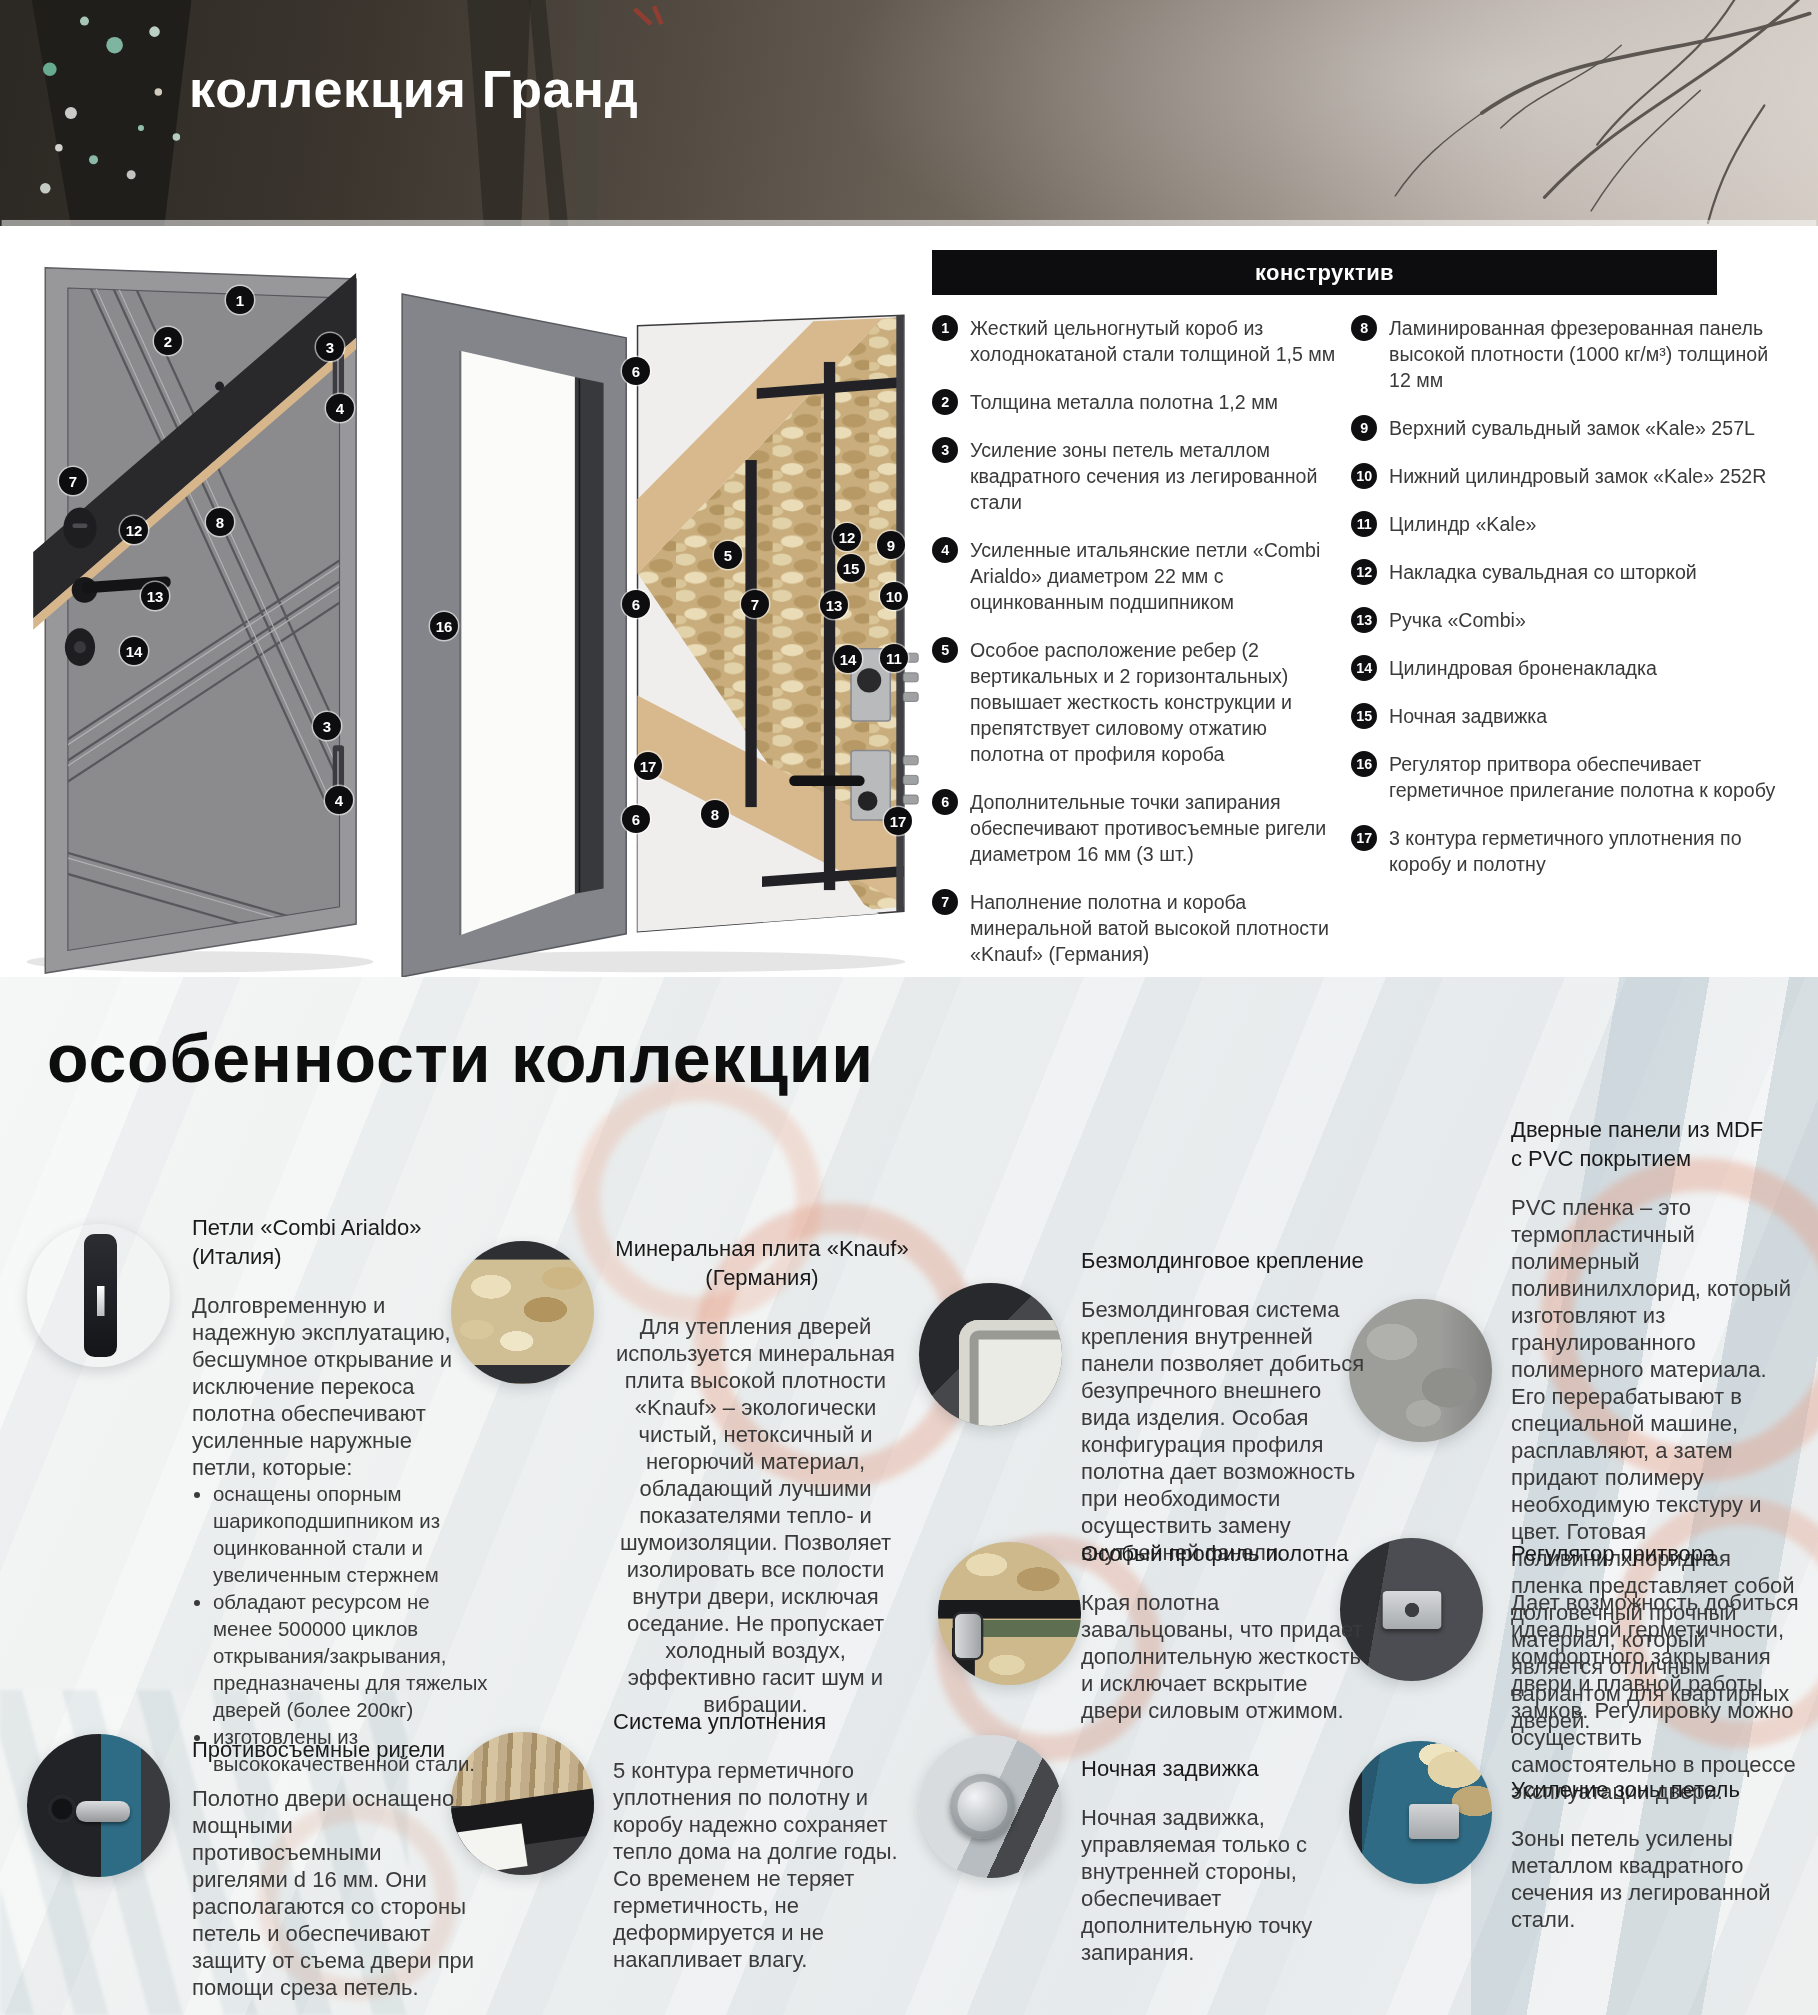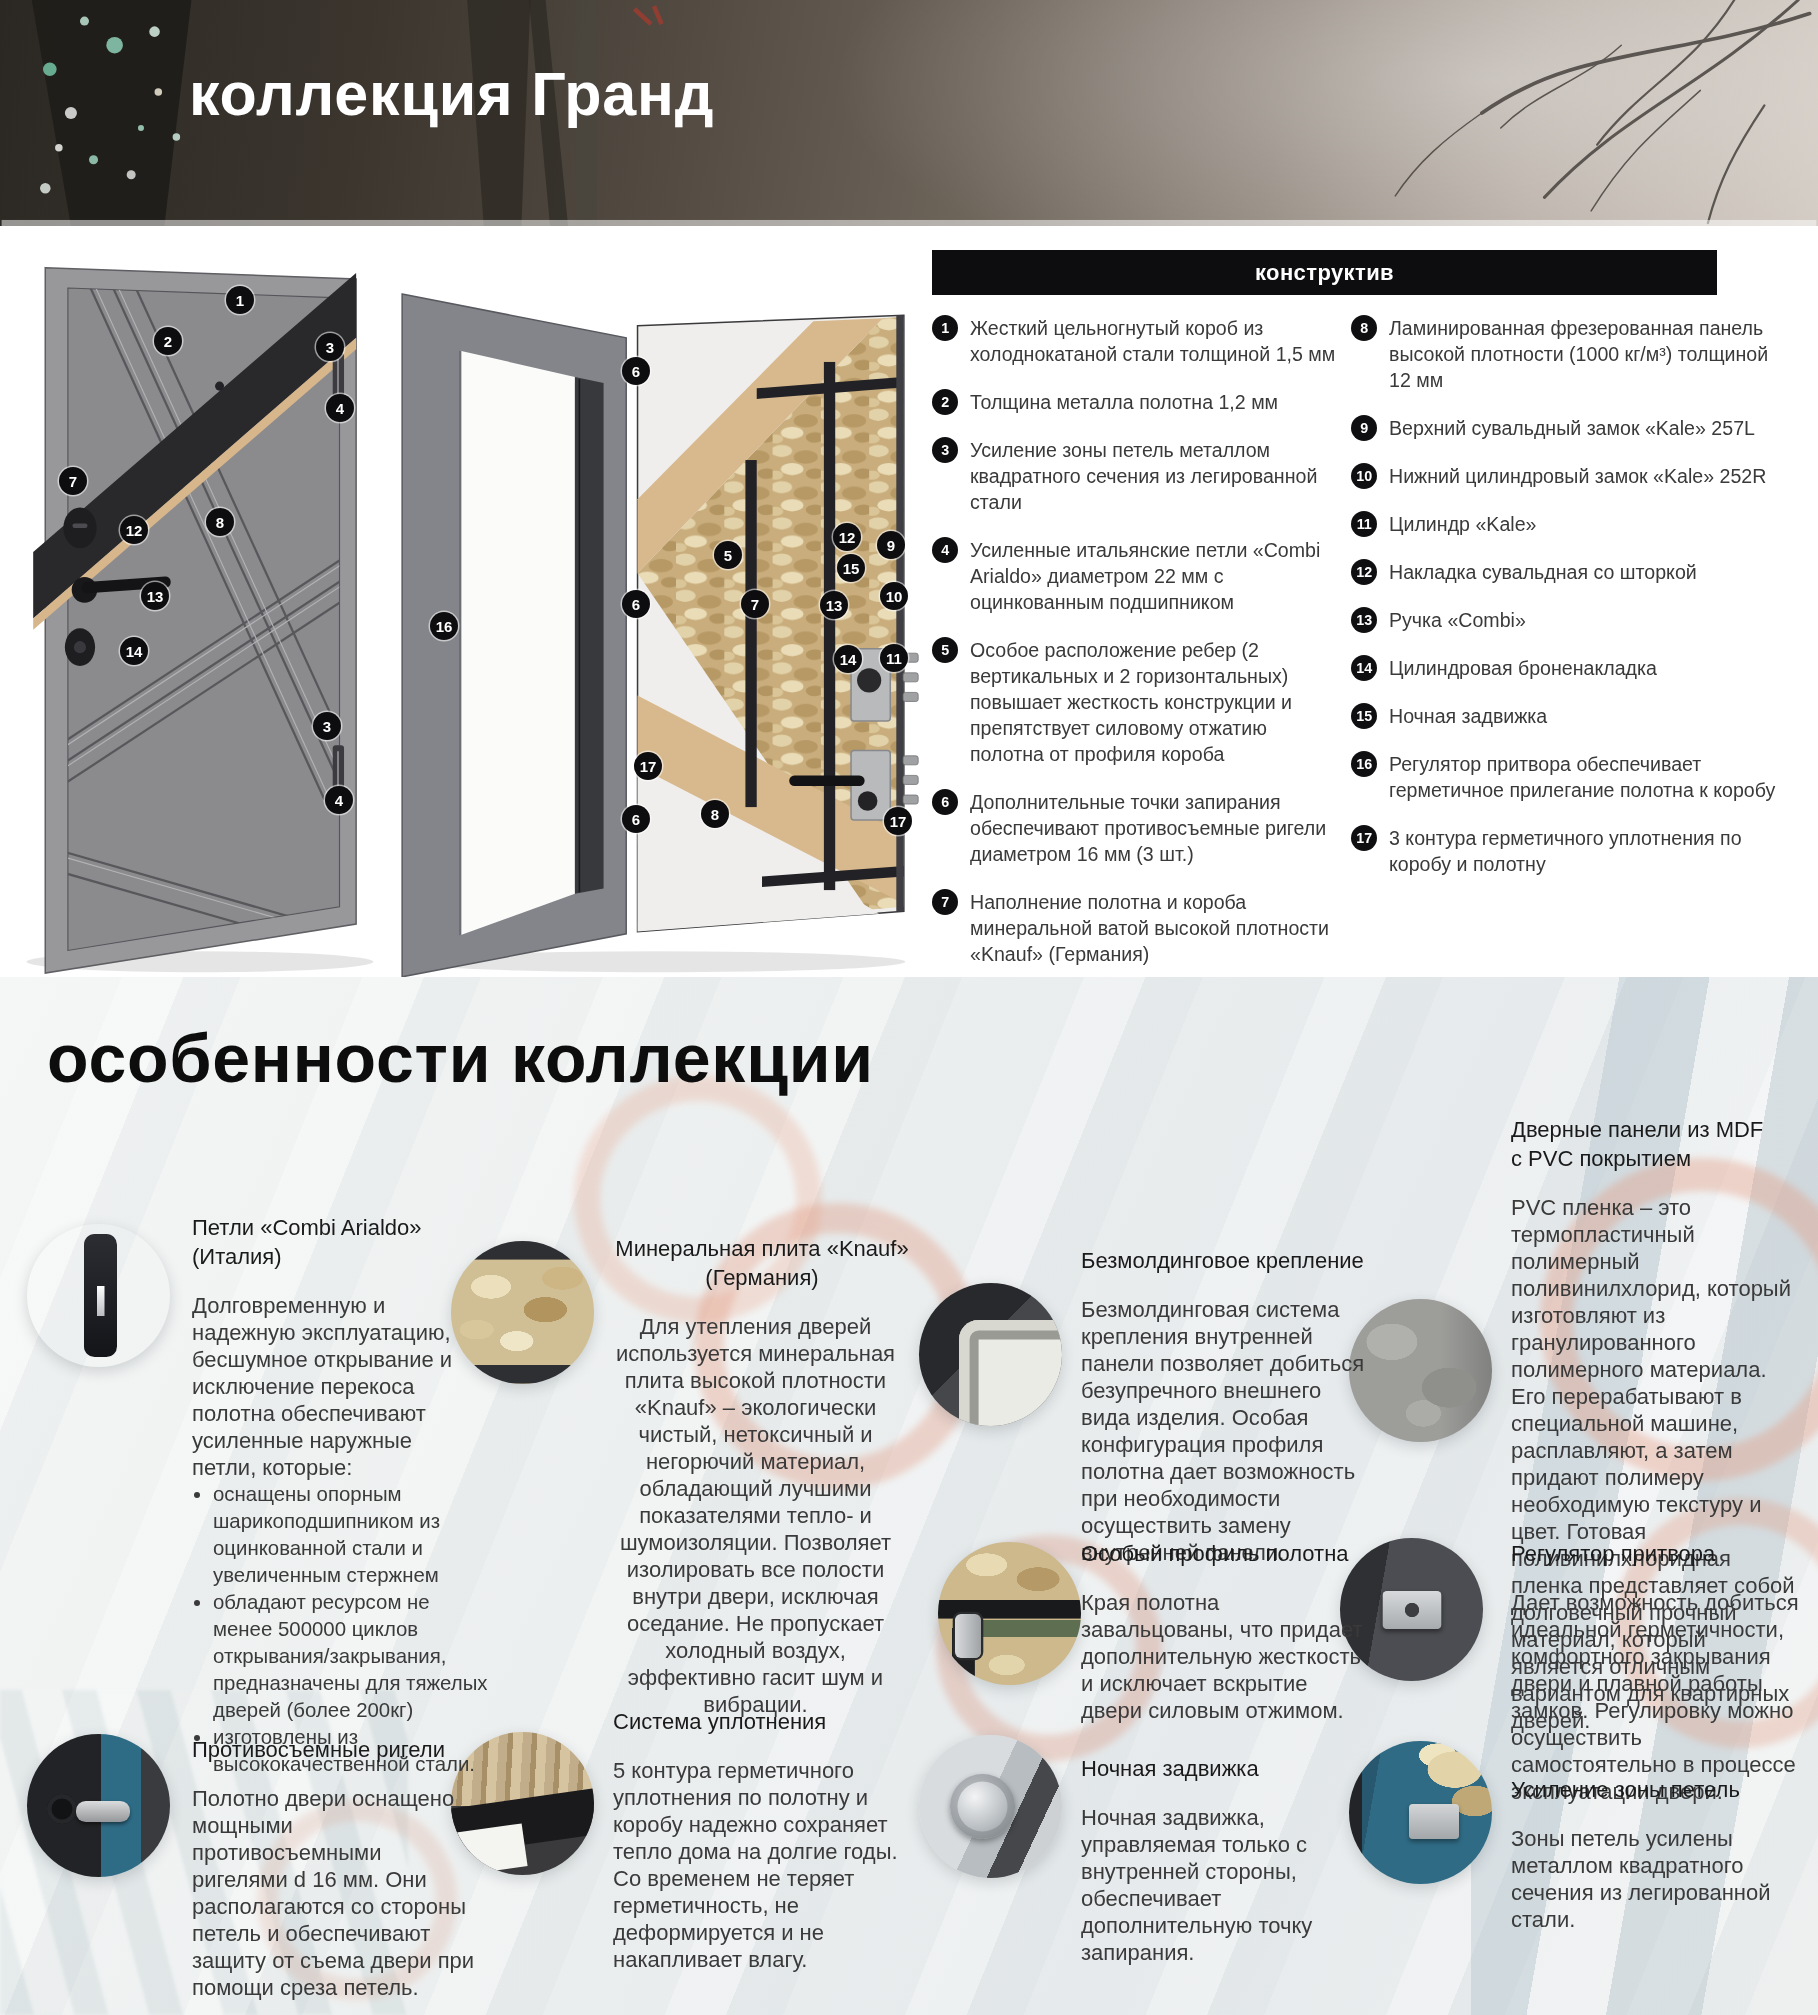--- a/index.html
+++ b/index.html
@@ -5,21 +5,21 @@
   html,body{margin:0;padding:0;}
   body{width:1818px;height:2015px;font-family:"Liberation Sans","DejaVu Sans",sans-serif;background:#fff;}
   .page{position:relative;width:1818px;height:2015px;overflow:hidden;}
 
   
   .hero{position:absolute;left:0;top:0;width:1818px;height:226px;overflow:hidden;
     background:
       radial-gradient(1057px 377px at 82% 35%, rgba(255,255,255,.38), transparent 62%),
       linear-gradient(100deg,#2b2823 0%,#3b352e 20%,#544c43 38%,#6d645a 54%,#8d8379 70%,#b3a9a0 84%,#d0c8c0 100%);}
   .hero-art{position:absolute;left:0;top:0;}
-  .hero-title{position:absolute;left:189px;top:59px;margin:0;color:#ffffff;font-size:61px;font-weight:700;letter-spacing:0.8px;}
+  .hero-title{position:absolute;left:189px;top:59px;margin:0;color:#ffffff;font-size:52px;font-weight:700;letter-spacing:0.8px;}
 
   
   .construct{position:absolute;left:0;top:226px;width:1818px;height:751px;background:#ffffff;}
   .doors{position:absolute;left:0;top:0;}
   .cbar{position:absolute;left:932px;top:24px;width:785px;height:45px;background:#0d0d0f;display:flex;align-items:center;justify-content:center;}
   .cbar span{color:#fff;font-size:22px;font-weight:700;letter-spacing:0.4px;}
   .ccol{position:absolute;top:89px;}
   .ccol-left{left:932px;width:414px;}
   .ccol-right{left:1351px;width:438px;}
   .citem{position:relative;padding-left:38px;margin-bottom:22px;font-size:19.6px;line-height:26px;color:#3a3a3a;}

